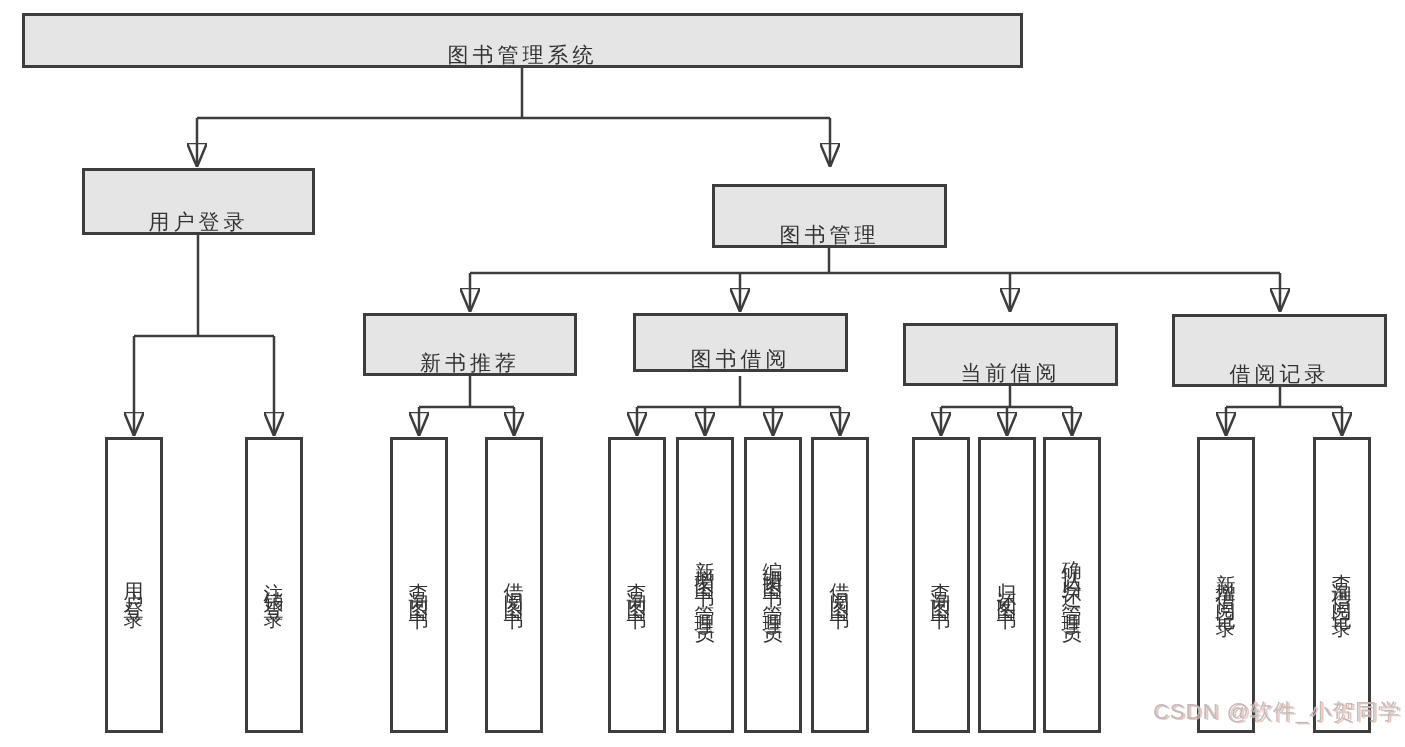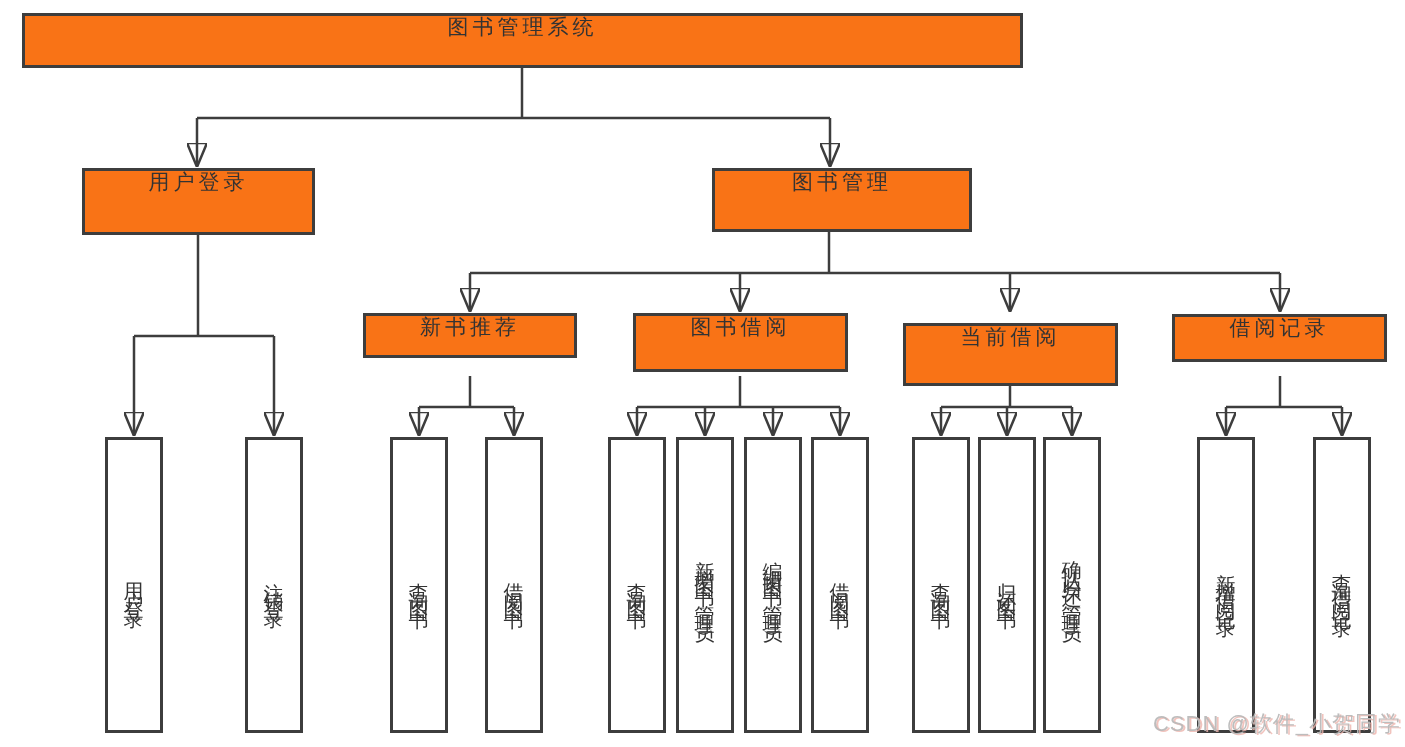--- a/index.html
+++ b/index.html
@@ -3,35 +3,35 @@
 <meta charset="utf-8">
 <style>
   html,body{margin:0;padding:0;background:#ffffff;}
   .stage{
     position:relative;width:1405px;height:747px;background:#ffffff;overflow:hidden;
     font-family:"Liberation Sans",sans-serif;color:#333333;
   }
   .connectors{position:absolute;left:0;top:0;width:1405px;height:747px;z-index:0;}
   .connectors path{stroke:#3d3d3d;stroke-width:2.5;fill:none;}
   .hbox{
-    position:absolute;box-sizing:border-box;background:#f97316;border:3px solid #3d3d3d;
-    display:flex;align-items:flex-start;justify-content:center;
+    position:absolute;box-sizing:border-box;background:#e5e5e5;border:3px solid #3d3d3d;
+    display:flex;align-items:flex-end;justify-content:center;
     font-size:21px;letter-spacing:4px;line-height:1;z-index:1;
   }
   .vbox{
     position:absolute;box-sizing:border-box;background:#ffffff;border:3px solid #3d3d3d;
     top:437px;width:58px;height:296px;
     display:flex;align-items:center;justify-content:center;z-index:1;
   }
   .vbox span{
     writing-mode:vertical-rl;text-orientation:mixed;
     font-size:20px;letter-spacing:9px;line-height:1;white-space:nowrap;
   }
   .watermark{
-    position:absolute;right:4px;bottom:8px;z-index:5;
+    position:absolute;right:4px;bottom:20px;z-index:5;
     font-size:22px;letter-spacing:1px;color:rgba(185,185,185,0.95);
     text-shadow:2px 1px 0 rgba(238,180,172,0.8);
   }
 </style>
 </head>
 <body>
 
 <div class="stage">
 
   <svg class="connectors" viewBox="0 0 1405 747" xmlns="http://www.w3.org/2000/svg">
@@ -89,34 +89,34 @@
     </g>
   </svg>
 
   <div class="hbox" style="left:22px;top:13px;width:1001px;height:55px">
     <span>图书管理系统</span>
   </div>
 
   <div class="hbox" style="left:82px;top:168px;width:233px;height:67px">
     <span>用户登录</span>
   </div>
-  <div class="hbox" style="left:712px;top:168px;width:260px;height:64px">
+  <div class="hbox" style="left:712px;top:184px;width:235px;height:64px">
     <span>图书管理</span>
   </div>
 
-  <div class="hbox" style="left:363px;top:313px;width:214px;height:45px">
+  <div class="hbox" style="left:363px;top:313px;width:214px;height:63px">
     <span>新书推荐</span>
   </div>
   <div class="hbox" style="left:633px;top:313px;width:215px;height:59px">
     <span>图书借阅</span>
   </div>
   <div class="hbox" style="left:903px;top:323px;width:215px;height:63px">
     <span>当前借阅</span>
   </div>
-  <div class="hbox" style="left:1172px;top:314px;width:215px;height:48px">
+  <div class="hbox" style="left:1172px;top:314px;width:215px;height:73px">
     <span>借阅记录</span>
   </div>
 
   <div class="vbox" style="left:105px">
     <span>用户登录</span>
   </div>
   <div class="vbox" style="left:245px">
     <span>注销登录</span>
   </div>
   <div class="vbox" style="left:390px">

